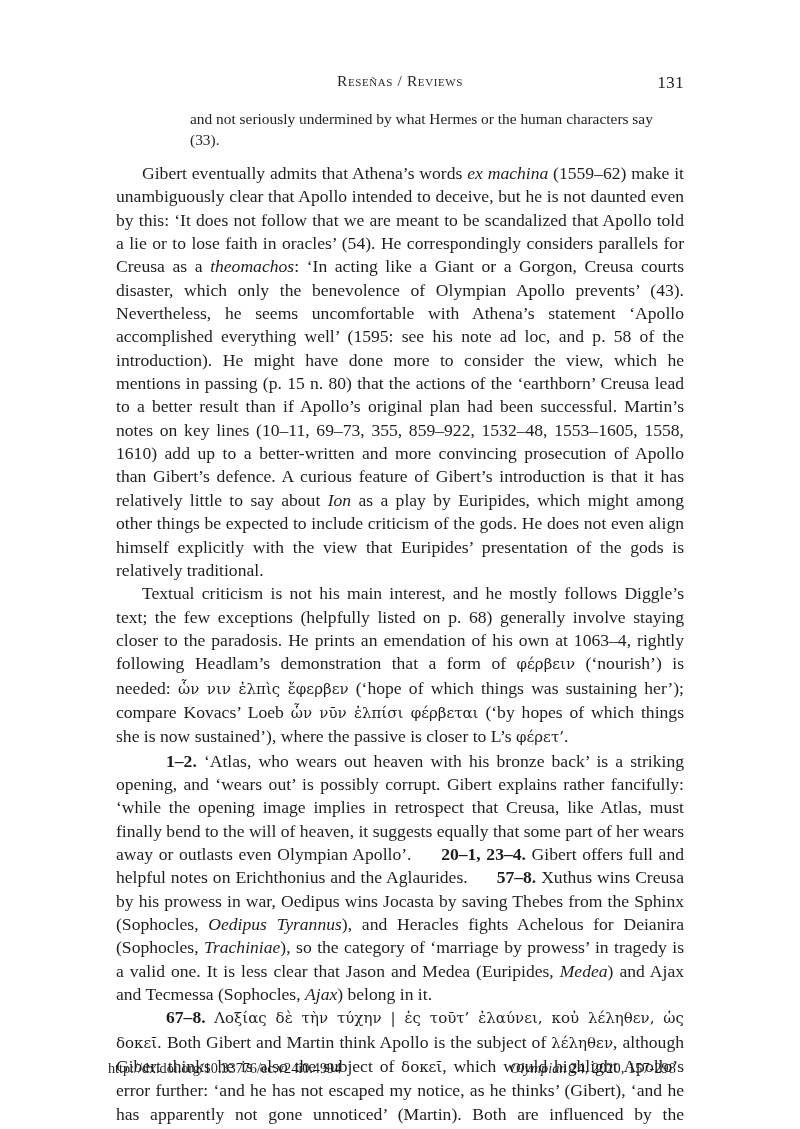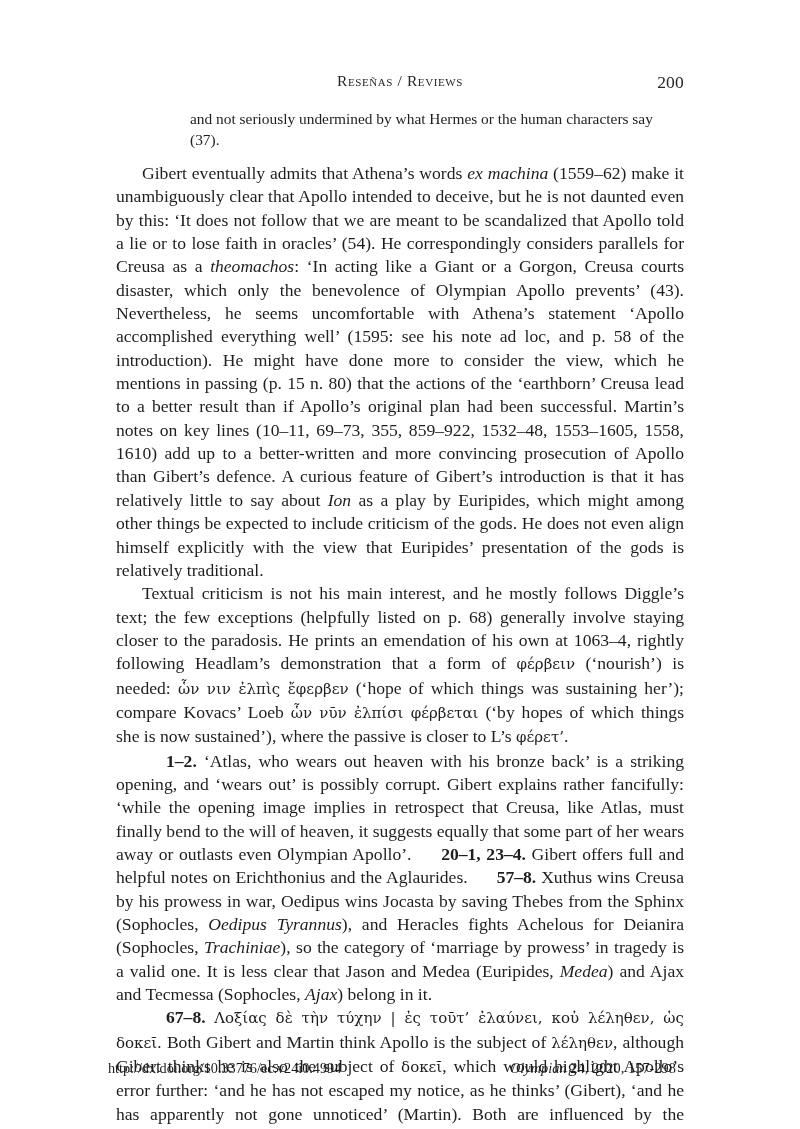--- a/index.html
+++ b/index.html
@@ -108,25 +108,25 @@
   .footer-doi { letter-spacing: -0.05px; }
   .footer-cite { letter-spacing: 0.05px; }
 </style>
 </head>
 <body>
 
 <div class="page">
 
   <div class="running-head">
     <span class="running-head-title">Reseñas / Reviews</span>
-    <span class="folio">200</span>
+    <span class="folio">131</span>
   </div>
 
   <div class="textblock">
-    <p class="blockquote spaced-after">and not seriously undermined by what Hermes or the human characters say (37).</p>
+    <p class="blockquote spaced-after">and not seriously undermined by what Hermes or the human characters say (33).</p>
     <div id="paragraphs">
         <p class="body-para"><span>Gibert eventually admits that Athena’s words </span><i>ex machina</i><span> (1559–62) make it unambiguously clear that Apollo intended to deceive, but he is not daunted even by this: ‘It does not follow that we are meant to be scandalized that Apollo told a lie or to lose faith in oracles’ (54). He correspondingly considers parallels for Creusa as a </span><i>theomachos</i><span>: ‘In acting like a Giant or a Gorgon, Creusa courts disaster, which only the benevolence of Olympian Apollo prevents’ (43). Nevertheless, he seems uncomfortable with Athena’s statement ‘Apollo accomplished everything well’ (1595: see his note ad loc, and p. 58 of the introduction). He might have done more to consider the view, which he mentions in passing (p. 15 n. 80) that the actions of the ‘earthborn’ Creusa lead to a better result than if Apollo’s original plan had been successful. Martin’s notes on key lines (10–11, 69–73, 355, 859–922, 1532–48, 1553–1605, 1558, 1610) add up to a better-written and more convincing prosecution of Apollo than Gibert’s defence. A curious feature of Gibert’s introduction is that it has relatively little to say about </span><i>Ion</i><span> as a play by Euripides, which might among other things be expected to include criticism of the gods. He does not even align himself explicitly with the view that Euripides’ presentation of the gods is relatively traditional.</span></p>
         <p class="body-para"><span>Textual criticism is not his main interest, and he mostly follows Diggle’s text; the few exceptions (helpfully listed on p. 68) generally involve staying closer to the paradosis. He prints an emendation of his own at 1063–4, rightly following Headlam’s demonstration that a form of </span><span class="grk">φέρβειν</span><span> (‘nourish’) is needed: </span><span class="grk">ὧν νιν ἐλπὶς ἔφερβεν</span><span> (‘hope of which things was sustaining her’); compare Kovacs’ Loeb </span><span class="grk">ὧν νῦν ἐλπίσι φέρβεται</span><span> (‘by hopes of which things she is now sustained’), where the passive is closer to L’s </span><span class="grk">φέρετ’</span><span>.</span></p>
         <p class="body-para"><b>1–2.</b><span> ‘Atlas, who wears out heaven with his bronze back’ is a striking opening, and ‘wears out’ is possibly corrupt. Gibert explains rather fancifully: ‘while the opening image implies in retrospect that Creusa, like Atlas, must finally bend to the will of heaven, it suggests equally that some part of her wears away or outlasts even Olympian Apollo’. </span><b>20–1, 23–4.</b><span> Gibert offers full and helpful notes on Erichthonius and the Aglaurides. </span><b>57–8.</b><span> Xuthus wins Creusa by his prowess in war, Oedipus wins Jocasta by saving Thebes from the Sphinx (Sophocles, </span><i>Oedipus Tyrannus</i><span>), and Heracles fights Achelous for Deianira (Sophocles, </span><i>Trachiniae</i><span>), so the category of ‘marriage by prowess’ in tragedy is a valid one. It is less clear that Jason and Medea (Euripides, </span><i>Medea</i><span>) and Ajax and Tecmessa (Sophocles, </span><i>Ajax</i><span>) belong in it.</span></p>
         <p class="body-para"><b>67–8.</b><span> </span><span class="grk">Λοξίας δὲ τὴν τύχην | ἐς τοῦτ’ ἐλαύνει, κοὐ λέληθεν, ὡς δοκεῖ.</span><span> Both Gibert and Martin think Apollo is the subject of </span><span class="grk">λέληθεν</span><span>, although Gibert thinks he is also the subject of </span><span class="grk">δοκεῖ</span><span>, which would highlight Apollo’s error further: ‘and he has not escaped my notice, as he thinks’ (Gibert), ‘and he has apparently not gone unnoticed’ (Martin). Both are influenced by the argument of Walther Kraus (</span><i>WSt</i><span> 102 [1989], 35–110, at 35-6) that Hermes boasts of his abi-</span></p>
       </div>
   </div>
 
   <div class="footer">
     <span class="footer-doi">http://dx.doi.org/10.33776/ec.v24i0.4994</span>

